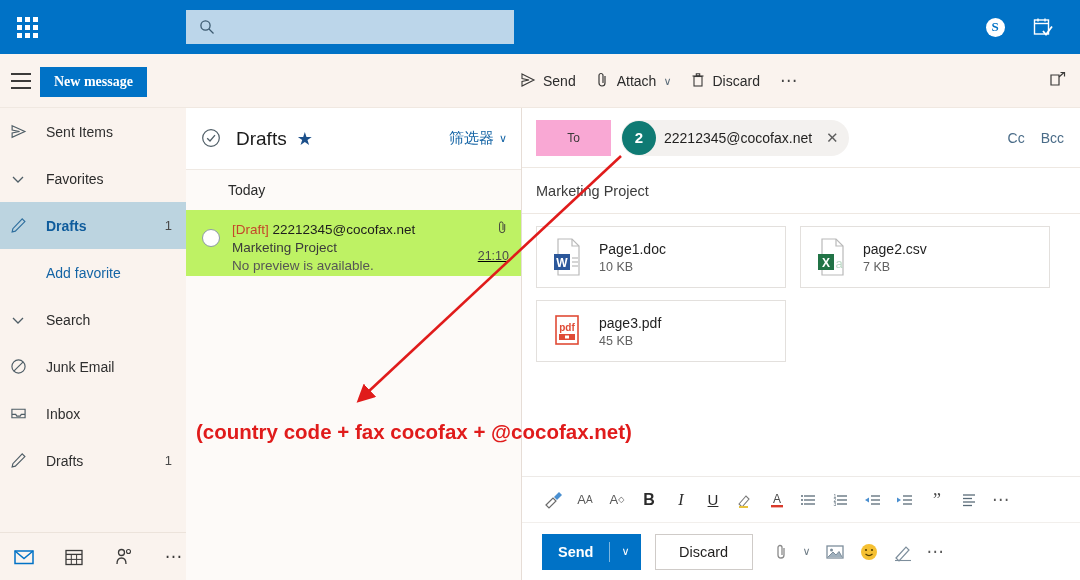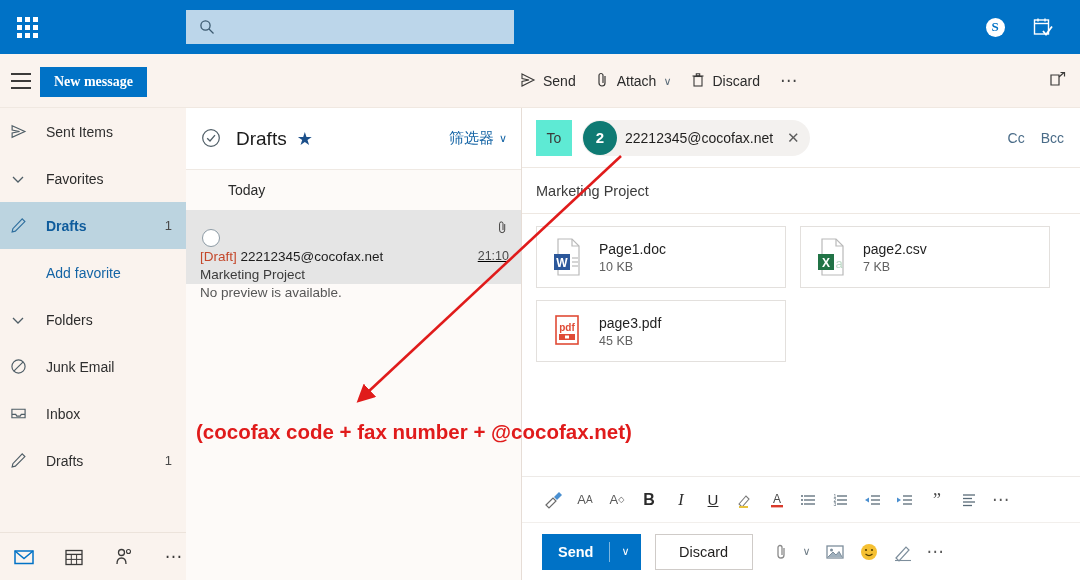--- a/index.html
+++ b/index.html
@@ -84,42 +84,42 @@
   .mlhead {
     height: 62px; background: #ffffff; display: flex; align-items: center; padding: 0 14px;
     position: relative; border-bottom: 1px solid #efe9e3;
   }
   .mlhead .checkcircle { width: 24px; height: 24px; margin-right: 12px; color: #4e5d66; cursor: pointer; }
   .mlhead .title { font-size: 19px; color: #1b1b1b; font-weight: normal; }
   .mlhead .star { color: #1b4f8a; font-size: 18px; margin-left: 10px; cursor: pointer; }
   .mlhead .filter { position: absolute; right: 14px; display: flex; align-items: center; gap: 5px; color: #1464a5; font-size: 15px; cursor: pointer; }
   .daygroup { height: 40px; display: flex; align-items: center; padding-left: 42px; font-size: 14px; color: #2b2b2b; }
   .msgitem {
-    height: 74px; background: #e5e5e5; display: flex; padding: 10px 14px 0 14px; position: relative; cursor: pointer; flex-direction: column;
+    height: 66px; background: #bef264; display: flex; padding: 10px 14px 0 14px; position: relative; cursor: pointer;
   }
   .msgitem .readcircle {
     width: 18px; height: 18px; border-radius: 50%; border: 1px solid #8d9ba5; background: #fff; margin: 9px 12px 0 2px; flex: 0 0 auto; cursor: pointer;
   }
   .msgitem .mbody { flex: 1; padding-top: 2px; }
   .msgitem .mline1 { font-size: 13.5px; color: #1d1d1d; white-space: nowrap; }
   .msgitem .draftflag { color: #c4472a; }
   .msgitem .mline2 { font-size: 13.5px; color: #3b3b3b; margin-top: 3px; }
   .msgitem .mline3 { font-size: 13.5px; color: #565656; margin-top: 3px; }
   .msgitem .mright { position: absolute; right: 12px; top: 10px; text-align: right; text-decoration: underline; }
   .msgitem .clip { color: #3b3a39; }
   .msgitem .time { font-size: 12.5px; color: #494949; margin-top: 10px; }
 
   
   .compose {
     position: absolute; left: 522px; top: 108px; width: 558px; height: 472px; background: #ffffff;
   }
   .torow { height: 60px; display: flex; align-items: center; padding: 0 14px; position: relative; border-bottom: 1px solid #eee8e2; }
   .tolabel {
-    width: 36px; height: 36px; background: #5eead4; display: flex; align-items: center; justify-content: center;
-    font-size: 14px; color: #3b3a39; cursor: pointer;
+    width: 75px; height: 36px; background: #f9a8d4; display: flex; align-items: center; justify-content: center;
+    font-size: 12px; color: #3b3a39; cursor: pointer;
   }
   .pill { margin-left: 10px; height: 36px; background: #f3f1ef; border-radius: 18px; display: flex; align-items: center; padding-right: 10px; cursor: pointer; }
   .pill .avatar {
     width: 34px; height: 34px; border-radius: 50%; background: #0f7a73; color: #fff;
     display: flex; align-items: center; justify-content: center; font-size: 15px; font-weight: bold; margin: 0 8px 0 1px;
   }
   .pill .addr { font-size: 14px; color: #201f1e; }
   .pill .rm { margin-left: 14px; color: #5d5d5d; font-size: 15px; cursor: pointer; }
   .ccbcc { position: absolute; right: 16px; display: flex; gap: 16px; }
   .ccbcc span { color: #4a6c88; font-size: 14px; cursor: pointer; }
@@ -286,21 +286,21 @@
     <div class="navrow sub">
       <span class="navlabel">Add favorite</span>
     </div>
 
     <div class="navrow header">
       <span class="navicon">
         <svg width="16" height="16" viewBox="0 0 16 16">
             <polyline points="3,6 8,11 13,6" fill="none" stroke="#4e5d66" stroke-width="1.3"></polyline>
           </svg>
       </span>
-      <span class="navlabel">Folders</span>
+      <span class="navlabel">Search</span>
     </div>
 
     <div class="navrow">
       <span class="navicon">
         <svg width="17" height="17" viewBox="0 0 16 16">
             <circle cx="8" cy="8" r="6.2" fill="none" stroke="#4e5d66" stroke-width="1.1"></circle>
             <line x1="3.6" y1="12.4" x2="12.4" y2="3.6" stroke="#4e5d66" stroke-width="1.1"></line>
           </svg>
       </span>
       <span class="navlabel">Junk Email</span>
@@ -588,15 +588,15 @@
   </div>
 
   <svg class="annot-layer" viewBox="0 0 1080 580" width="1080" height="580">
     <defs>
       <marker id="arrowhead" markerWidth="7" markerHeight="7" refX="1" refY="3.5" orient="auto">
         <polygon points="0,0 7,3.5 0,7" fill="#e01b1b"></polygon>
       </marker>
     </defs>
     <line x1="621" y1="156" x2="368" y2="392" stroke="#e01b1b" stroke-width="2.6" marker-end="url(#arrowhead)"></line>
   </svg>
-  <div class="annot-text">(cocofax code + fax number + @cocofax.net)</div>
+  <div class="annot-text">(country code + fax cocofax + @cocofax.net)</div>
 
 </div>
 
 </body></html>

